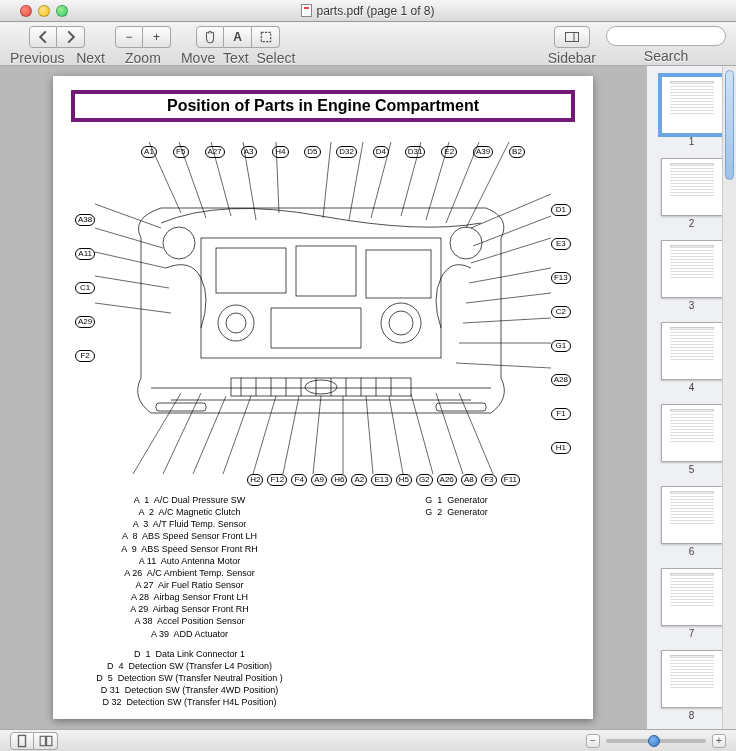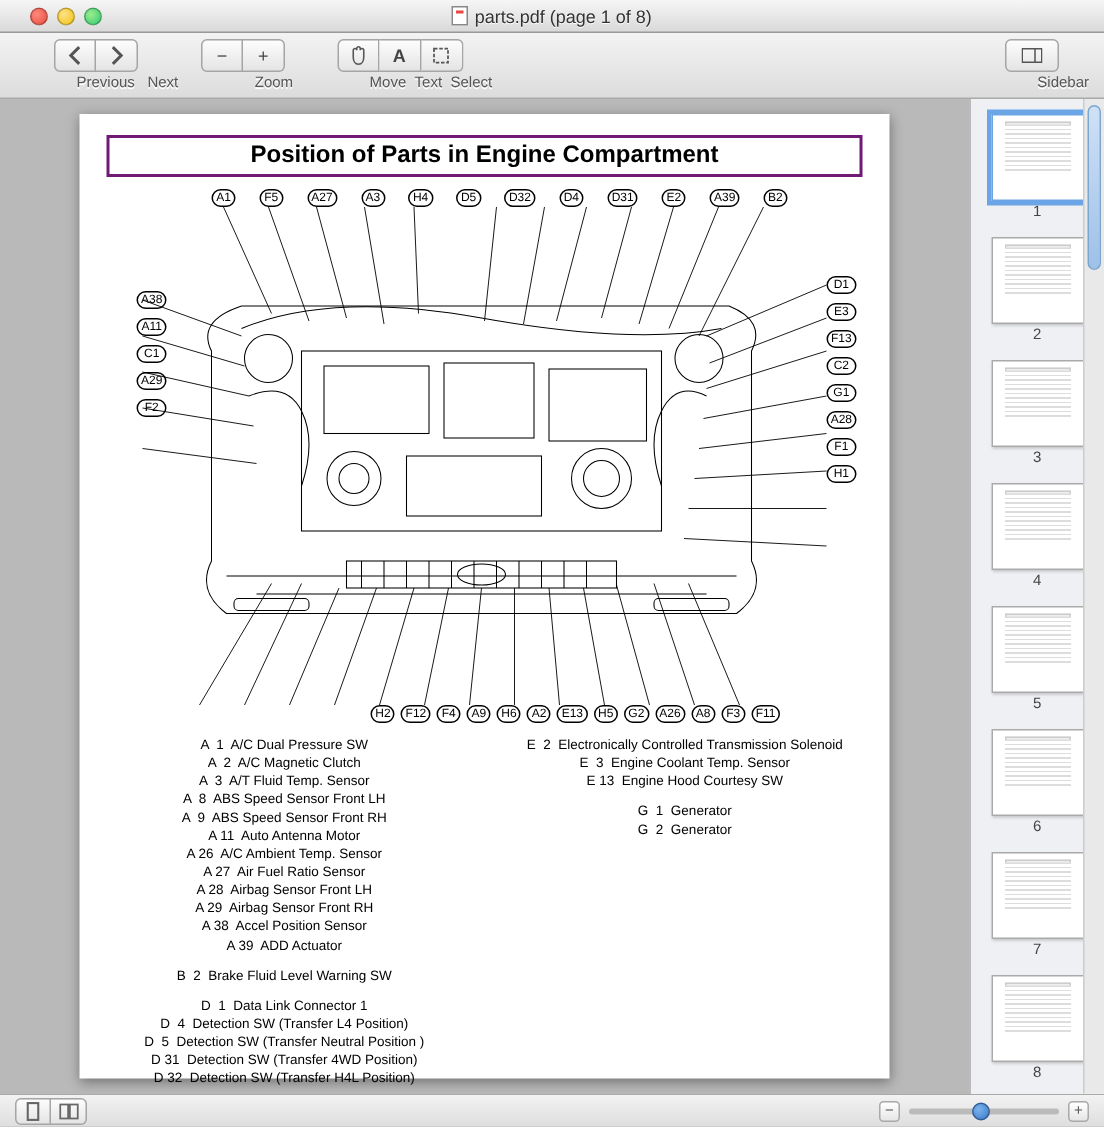--- a/index.html
+++ b/index.html
@@ -18,36 +18,36 @@
 
 
 .toolbar { height:44px; background:linear-gradient(#f3f3f3,#dcdcdc); border-bottom:1px solid #aaa; display:flex; align-items:flex-start; padding:4px 10px 0 10px; gap:10px; }
 .tgroup { display:flex; flex-direction:column; align-items:center; }
 .seg { display:flex; }
 .btn { height:22px; min-width:28px; background:linear-gradient(#fdfdfd,#e4e4e4); border:1px solid #a5a5a5; display:flex; align-items:center; justify-content:center; font-size:12px; color:#444; }
 .seg .btn:first-child{border-radius:4px 0 0 4px;}
 .seg .btn:last-child{border-radius:0 4px 4px 0; border-left:none;}
 .seg .btn:not(:first-child):not(:last-child){border-left:none;}
 .btn.solo{border-radius:4px;}
-.tlabel { font-size:10px; color:#555; margin-top:2px; text-shadow:0 1px 0 #fff;margin-left:41px; }
+.tlabel { font-size:14px; color:#555; margin-top:2px; text-shadow:0 1px 0 #fff; }
 .spacer { flex:1; }
 .searchbox { width:120px; height:20px; border-radius:10px; border:1px solid #aaa; background:#fff; font-size:11px; padding:0 8px 0 22px; position:relative; }
 .search-wrap { position:relative; }
 .search-wrap .mag { position:absolute; left:6px; top:3px; width:12px; height:12px; }
 
 
 .content { position:absolute; top:66px; left:0; right:0; bottom:22px; background:#b9b9b9; display:flex; }
 .page-area { flex:1; overflow:auto; padding:10px 8px; display:flex; justify-content:center; background:#b9b9b9; }
 .page { width:540px; background:#fff; box-shadow:0 2px 8px rgba(0,0,0,.4); padding:10px 18px 20px 18px; }
-.box-title { border:2px solid #701a75; text-align:center; font-weight:bold; font-size:16px; padding:3px 0; margin:4px 0 6px 0; }
+.box-title { border:4px solid #701a75; text-align:center; font-weight:bold; font-size:16px; padding:3px 0; margin:4px 0 6px 0; }
 
 
 .diagram { position:relative; height:360px; border:0; }
 .callout-row { position:absolute; display:flex; gap:4px; }
-.co { font-size:8px; border:1px solid #000; border-radius:6px; padding:0 2px; background:#fff; min-width:16px; text-align:center; line-height:10px; }
+.co { font-size:8px; border:1px solid #000; border-radius:6px; padding:0 2px; background:#fff; min-width:16px; text-align:center; line-height:10px;margin-top:16px; }
 .side-col { position:absolute; display:flex; flex-direction:column; gap:6px; }
 
 
 .parts { display:flex; gap:30px; font-size:9px; line-height:1.35; margin-top:6px; }
 .col { flex:1; white-space:pre; }
 .grp { margin-bottom:8px;text-align:center; }
 
 
 .thumb-bar { width:90px; background:#eef0f3; border-left:1px solid #bbb; overflow-y:auto; padding:10px 0 10px 0; }
 .thumb { width:62px; margin:0 auto 3px auto; }
@@ -138,20 +138,30 @@
   <div class="tgroup">
     <div class="btn solo" style="min-width:36px;">
         <svg class="icn" viewBox="0 0 14 10">
           <rect x="0.5" y="0.5" width="13" height="9" fill="none" stroke="#555"></rect>
           <line x1="9" y1="0.5" x2="9" y2="9.5" stroke="#555"></line>
         </svg>
       </div>
     <div class="tlabel">Sidebar</div>
   </div>
 
+  <div class="tgroup">
+    <div class="search-wrap">
+      <svg class="mag" viewBox="0 0 12 12">
+          <circle cx="5" cy="5" r="3.5" fill="none" stroke="#888"></circle>
+          <line x1="8" y1="8" x2="11" y2="11" stroke="#888" stroke-width="1.3"></line>
+        </svg>
+      <input class="searchbox" placeholder="" style="">
+    </div>
+    <div class="tlabel">Search</div>
+  </div>
 </div>
 
 <div class="content">
   <div class="page-area">
     <div class="page">
       <div class="box-title">Position of Parts in Engine Compartment</div>
 
       <div class="diagram">
 
         <div class="callout-row" id="co-top" style="top:2px; left:70px; right:50px; justify-content:space-between;">
@@ -162,21 +172,21 @@
             <span class="co">H4</span>
             <span class="co">D5</span>
             <span class="co">D32</span>
             <span class="co">D4</span>
             <span class="co">D31</span>
             <span class="co">E2</span>
             <span class="co">A39</span>
             <span class="co">B2</span>
           </div>
 
-        <div class="side-col" id="co-left" style="left:20px; top:70px;">
+        <div class="side-col" id="co-left" style="left:4px; top:70px;">
             <span class="co">A38</span>
             <span class="co">A11</span>
             <span class="co">C1</span>
             <span class="co">A29</span>
             <span class="co">F2</span>
           </div>
 
         <div class="side-col" id="co-right" style="right:4px; top:60px;">
             <span class="co">D1</span>
             <span class="co">E3</span>
@@ -296,28 +306,26 @@
 A  2  A/C Magnetic Clutch
 A  3  A/T Fluid Temp. Sensor
 A  8  ABS Speed Sensor Front LH
 A  9  ABS Speed Sensor Front RH
 A 11  Auto Antenna Motor
 A 26  A/C Ambient Temp. Sensor
 A 27  Air Fuel Ratio Sensor
 A 28  Airbag Sensor Front LH
 A 29  Airbag Sensor Front RH
 A 38  Accel Position Sensor
-A 39  ADD Actuator</div><div class="grp">B  2  Brake Fluid Level Warning SW</div><div class="grp">D  1  Data Link Connector 1
+A 39  ADD Actuator</div><div class="grp">D  1  Data Link Connector 1
 D  4  Detection SW (Transfer L4 Position)
 D  5  Detection SW (Transfer Neutral Position )
 D 31  Detection SW (Transfer 4WD Position)
 D 32  Detection SW (Transfer H4L Position)</div></div>
-        <div class="col" id="parts-right"><div class="grp">E  2  Electronically Controlled Transmission Solenoid
-E  3  Engine Coolant Temp. Sensor
-E 13  Engine Hood Courtesy SW</div><div class="grp">G  1  Generator
+        <div class="col" id="parts-right"><div class="grp">G  1  Generator
 G  2  Generator</div></div>
       </div>
     </div>
   </div>
 
   <div class="thumb-bar" style="position:relative;">
     <div id="thumbs">
         <div class="thumb">
           <div class="th-pg sel">
             <div class="mini-top"></div>

